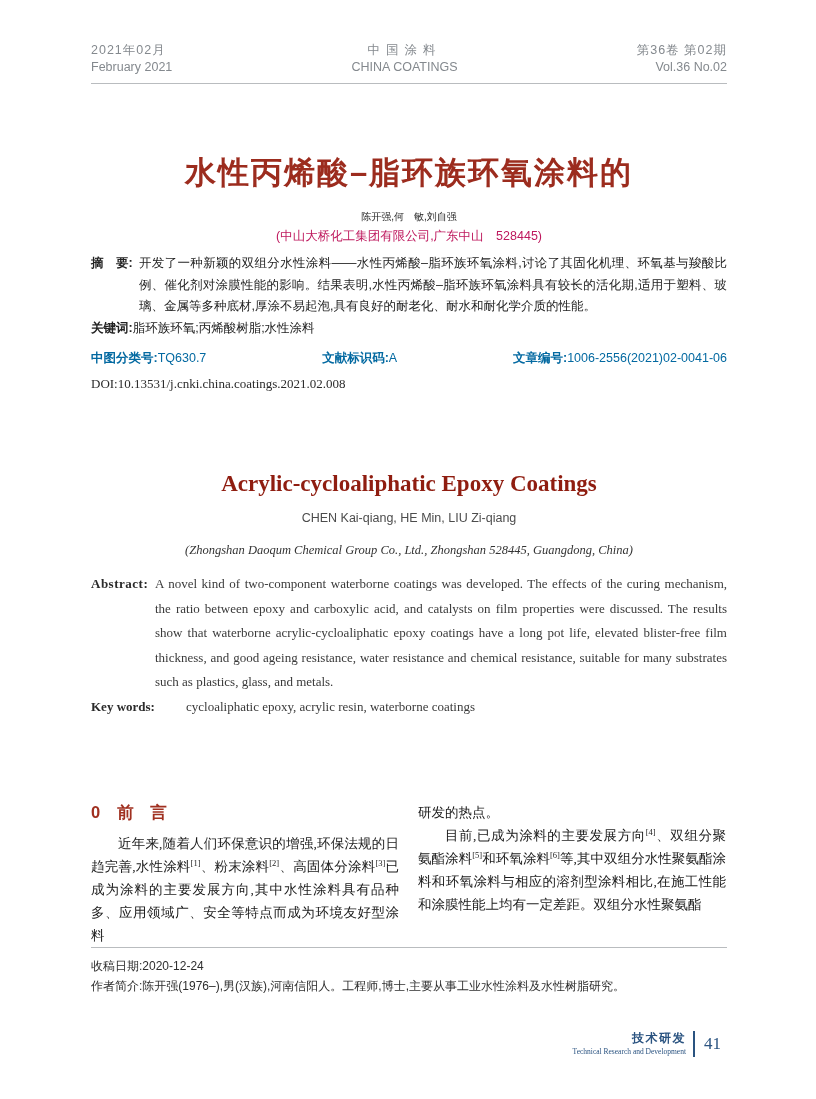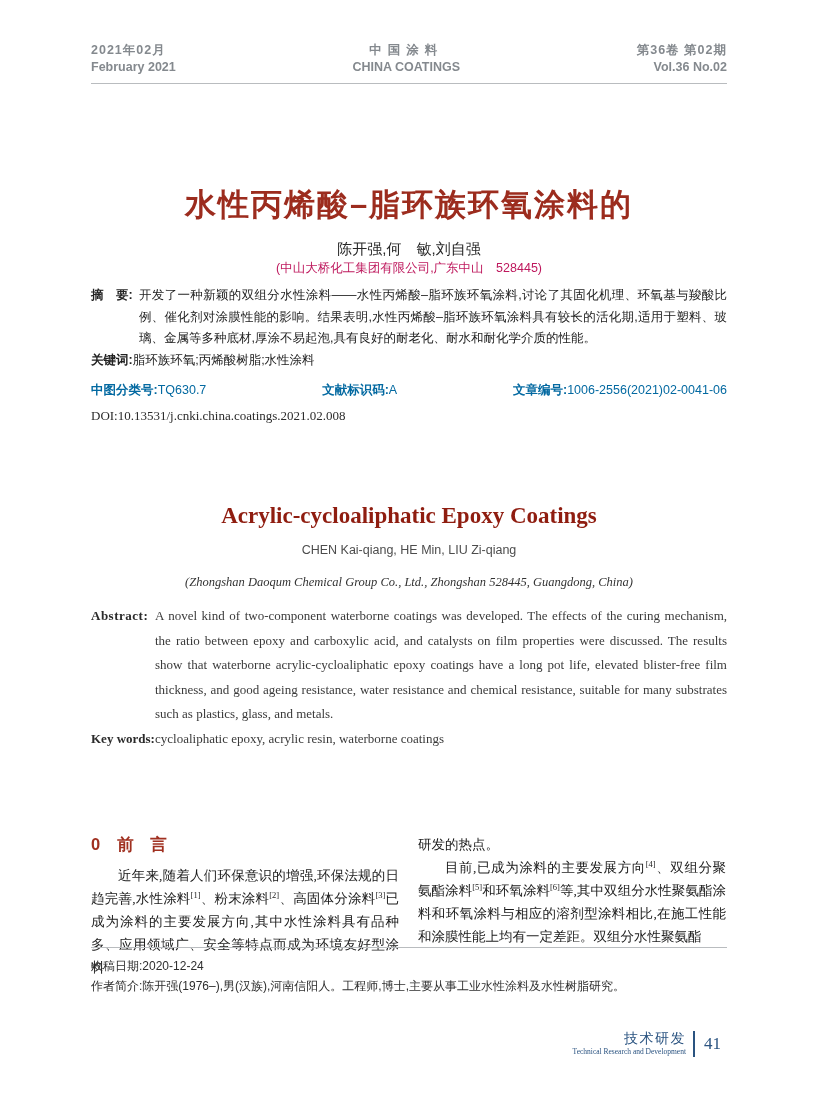--- a/index.html
+++ b/index.html
@@ -5,32 +5,32 @@
   html,body{margin:0;padding:0;background:#ffffff;}
   .page{
     position:relative;width:816px;height:1099px;background:#ffffff;
     margin:0 auto;overflow:hidden;
     font-family:"Liberation Sans",sans-serif;color:#1c1c1c;
   }
   .content{padding:0 89px 0 91px;}
 
   
   .journal-header{display:flex;justify-content:space-between;align-items:flex-start;
-    padding-top:42px;color:#84898e;font-size:12.5px;line-height:17px;font-weight:bold;}
+    padding-top:42px;color:#84898e;font-size:12.5px;line-height:17px;}
   .jh-col{white-space:nowrap;}
   .jh-center{text-align:center;}
   .jh-right{text-align:right;}
   .jh-cn{letter-spacing:1px;}
   .jh-center .jh-cn{letter-spacing:6px;}
   .header-rule{border:none;border-top:1px solid #b9bcbf;margin:7px 0 0 0;}
 
   
-  .title-cn{margin-top:98px;text-align:center;color:#9c2c1e;font-weight:bold;
+  .title-cn{margin-top:66px;text-align:center;color:#9c2c1e;font-weight:bold;
     font-size:31px;line-height:45px;letter-spacing:2px;}
-  .authors-cn{margin-top:13px;text-align:center;font-size:15px;line-height:17px;color:#262626;}
+  .authors-cn{margin-top:13px;text-align:center;font-size:10px;line-height:17px;color:#262626;}
   .affiliation-cn{margin-top:3px;text-align:center;font-size:12.5px;line-height:17px;color:#be185d;}
 
   
   .abs-cn{margin-top:8px;font-size:12.5px;line-height:21.5px;color:#222;}
   .label-row{display:flex;}
   .abs-cn-label{font-weight:bold;white-space:nowrap;width:48px;flex:none;}
   .abs-cn-text{flex:1;text-align:justify;}
   .kw-cn{display:flex;font-size:12.5px;line-height:21.5px;color:#222;}
   .kw-cn-label{font-weight:bold;white-space:nowrap;}
 
@@ -47,21 +47,21 @@
   .authors-en{margin-top:9px;text-align:center;font-size:12.5px;line-height:17px;color:#4c4c4c;}
   .affiliation-en{margin-top:15px;text-align:center;font-family:"Liberation Serif",serif;
     font-style:italic;font-size:12.5px;line-height:17px;color:#333;}
 
   
   .abs-en{margin-top:13px;font-family:"Liberation Serif",serif;font-size:13px;
     line-height:24.5px;color:#3a3a3a;}
   .abs-en-label{font-weight:bold;white-space:nowrap;width:64px;flex:none;letter-spacing:0.5px;color:#2b2b2b;}
   .abs-en-text{flex:1;text-align:justify;}
   .kw-en{display:flex;font-family:"Liberation Serif",serif;font-size:13px;
-    line-height:24.5px;color:#3a3a3a;}
+    line-height:24.5px;color:#3a3a3a;gap:31px;}
   .kw-en-label{font-weight:bold;white-space:nowrap;width:64px;flex:none;color:#2b2b2b;}
 
   
   .body-cols{display:flex;gap:19px;margin-top:82px;}
   .body-col{width:308px;flex:none;font-family:"Liberation Serif",serif;
     font-size:13.5px;line-height:23px;text-align:justify;color:#1a1a1a;}
   .section-heading{font-family:"Liberation Sans",sans-serif;color:#a03020;
     font-weight:bold;font-size:16.5px;line-height:22px;margin:0 0 9px 0;text-align:left;}
   .section-num{margin-right:17px;}
   .body-para{margin:0;}
@@ -70,21 +70,21 @@
 
   
   .footnote{position:absolute;left:91px;right:89px;top:947px;
     border-top:1px solid #b9bcbf;padding-top:8px;
     font-size:12px;line-height:20px;color:#2e2e2e;}
   .fn-label{white-space:nowrap;}
 
   
   .corner{position:absolute;right:95px;top:1031px;display:flex;align-items:center;color:#2a5380;}
   .corner-labels{text-align:right;padding-right:7px;}
-  .corner-cn{font-size:14px;font-weight:normal;letter-spacing:1.5px;line-height:15px;}
+  .corner-cn{font-size:12px;font-weight:bold;letter-spacing:1.5px;line-height:15px;}
   .corner-en{font-family:"Liberation Serif",serif;font-size:7.5px;line-height:10px;margin-top:1px;}
   .corner-divider{width:2px;align-self:stretch;background:#2a5380;}
   .corner-page{font-family:"Liberation Serif",serif;font-size:17px;padding-left:9px;}
 </style>
 </head>
 <body>
 
 <div class="page">
   <div class="content">
 

